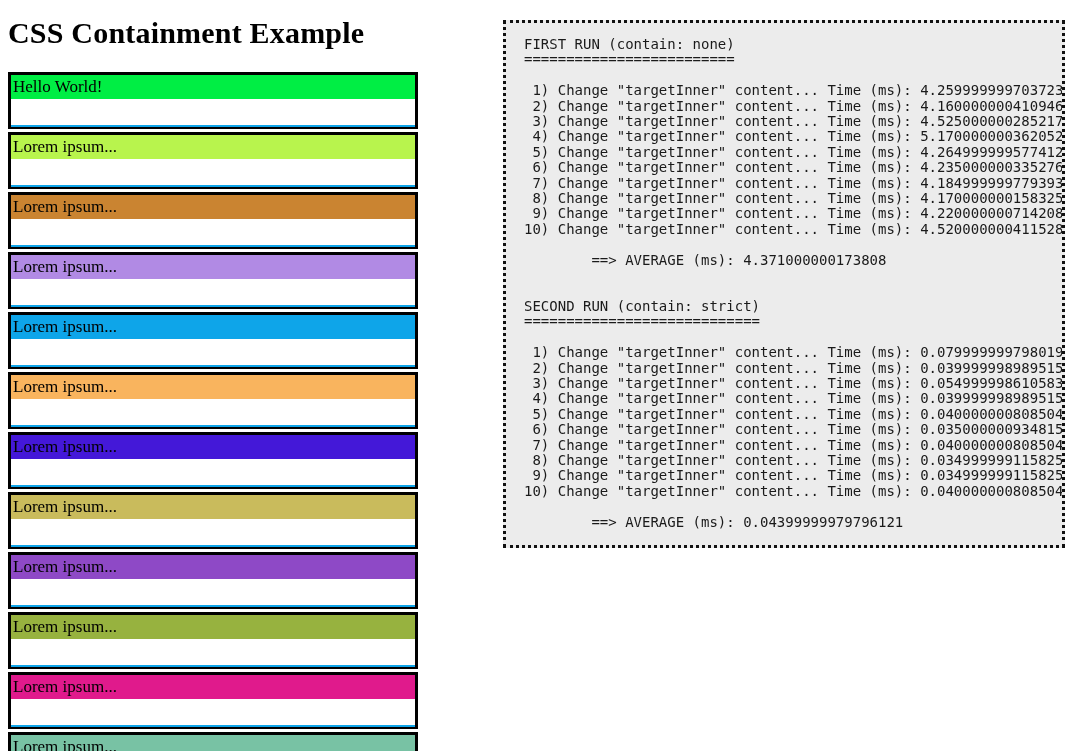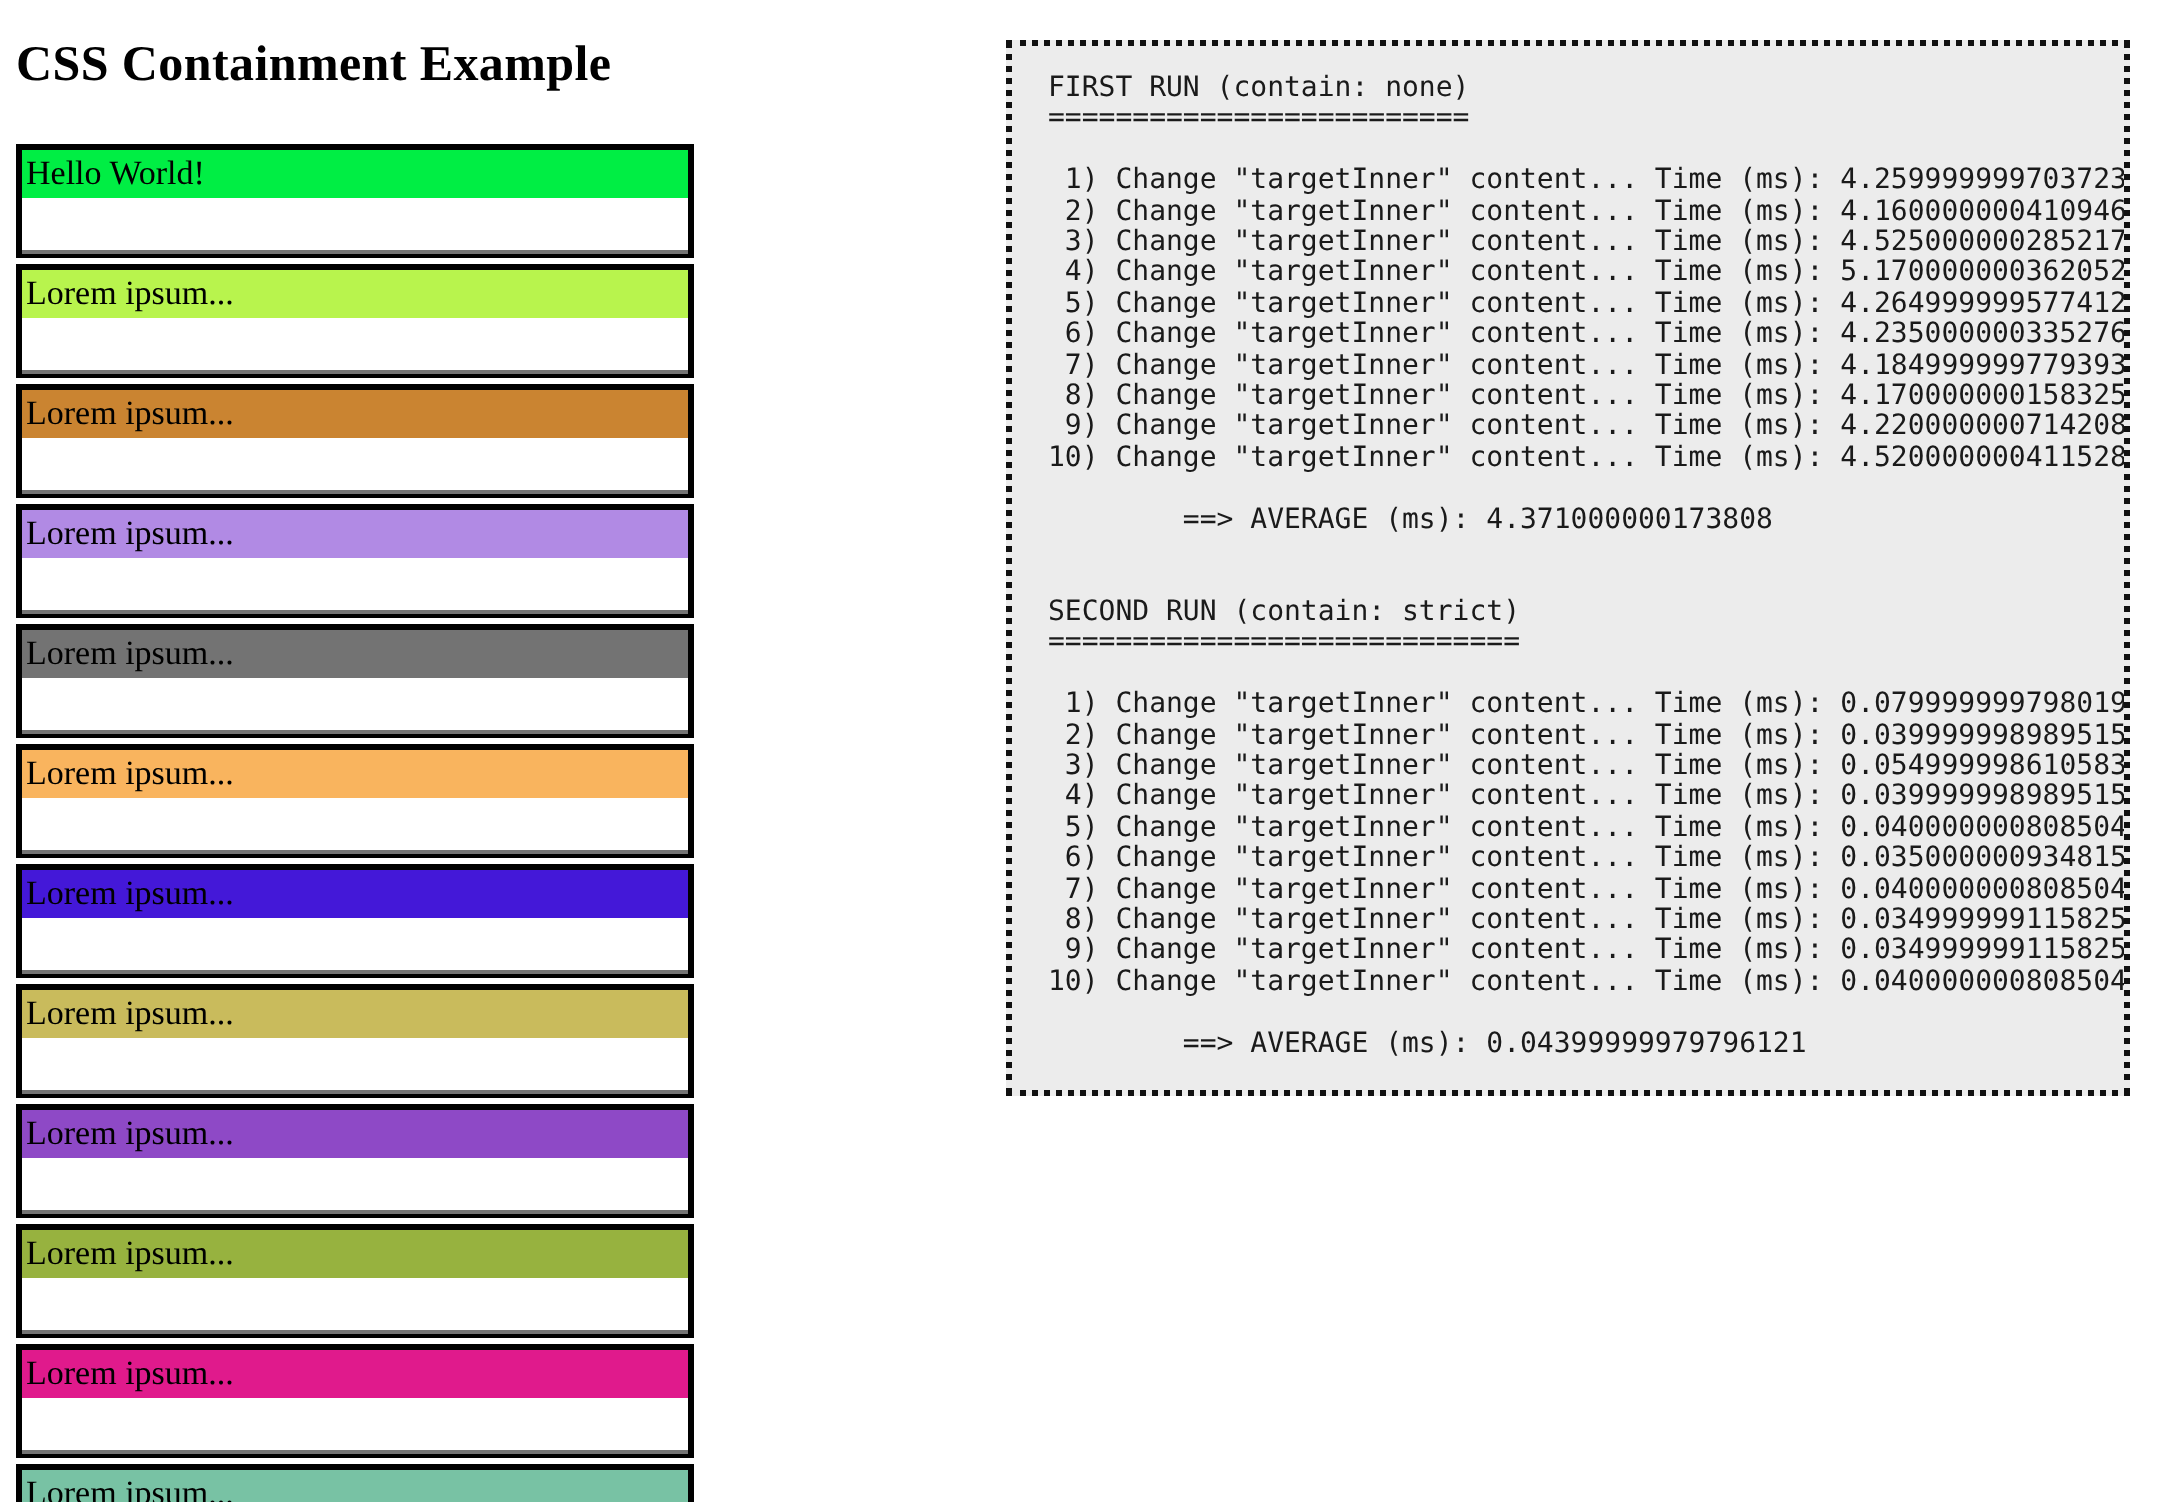--- a/index.html
+++ b/index.html
@@ -20,40 +20,40 @@
   #left-column {
     position: absolute;
     left: 8px;
     top: 0;
     width: 410px;
   }
 
   #page-title {
     font-family: "Liberation Serif", serif;
     font-weight: bold;
-    font-size: 25px;
+    font-size: 30px;
     line-height: 34px;
     color: #000000;
     margin: 0;
     padding: 16px 0 0 0;
     letter-spacing: 0.2px;
   }
 
   #box-stack {
     margin-top: 22px;
     width: 410px;
   }
 
   .contain-box {
     box-sizing: border-box;
-    width: 339px;
+    width: 410px;
     height: 57px;
     border: 3px solid #000000;
     border-bottom-width: 2px;
-    background: #737373;
+    background: #0ea5e9;
     margin-bottom: 3px;
     overflow: hidden;
     position: relative;
   }
 
   .contain-box .target-inner {
     display: block;
     width: 100%;
     height: 24px;
     line-height: 23px;

